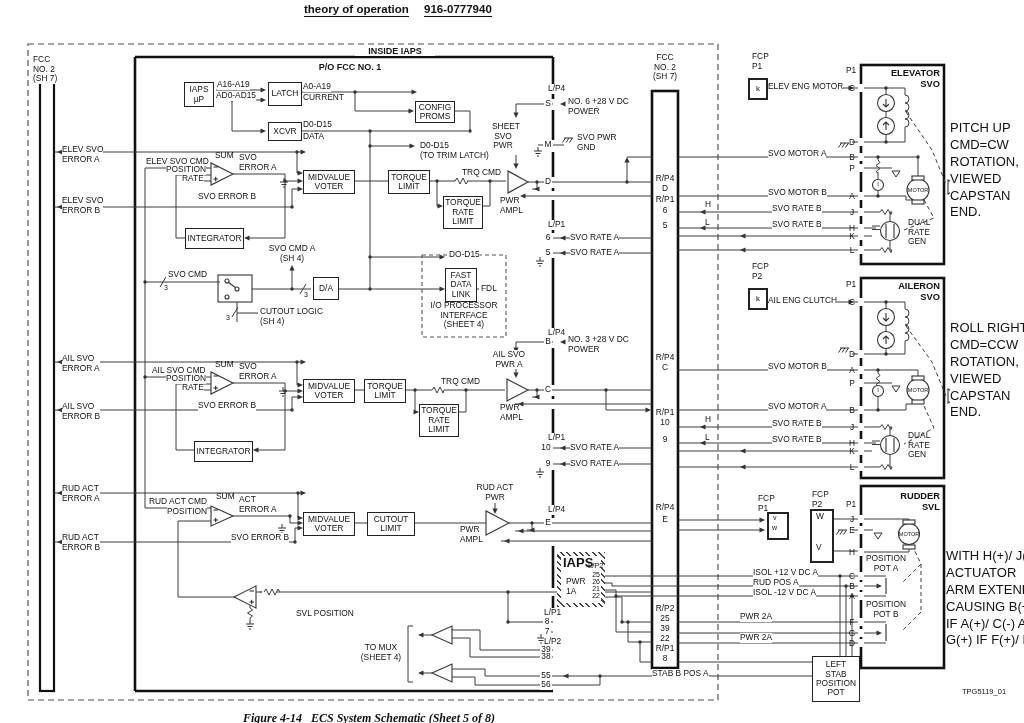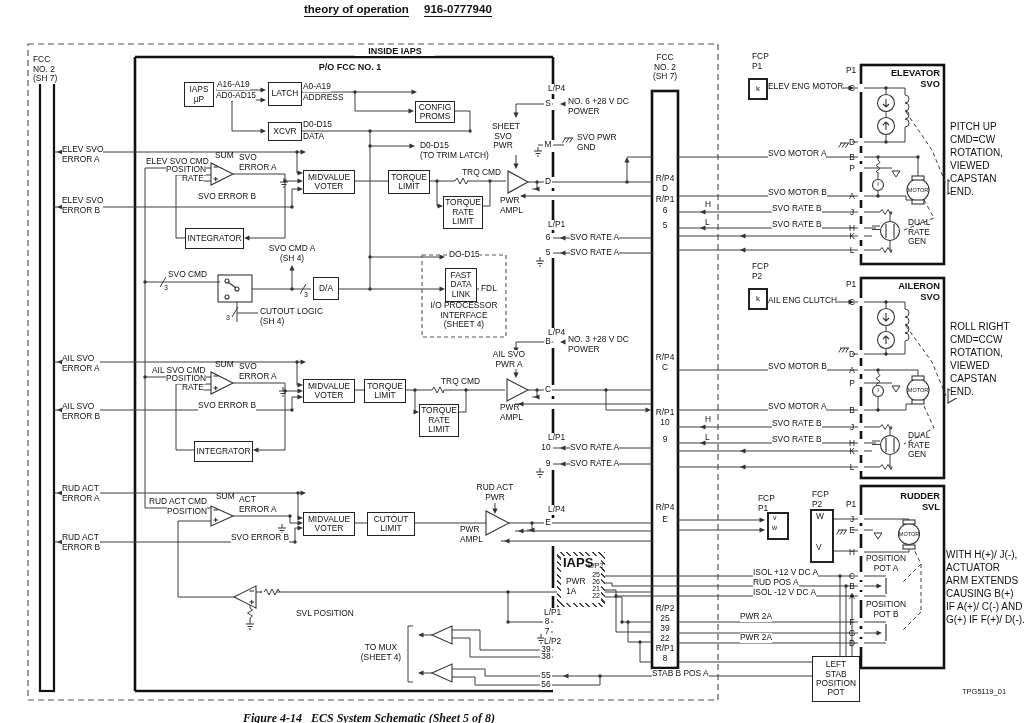--- a/index.html
+++ b/index.html
@@ -11,21 +11,21 @@
   .c{text-align:center;}
   .r{text-align:right;}
   .b{font-weight:bold;}
   .t7{font-size:7px;}
   .t6{font-size:6px;}
   .t5{font-size:5.5px;}
   .bx{position:absolute;border:1.2px solid #222;background:#fff;display:flex;align-items:center;
       justify-content:center;text-align:center;font-size:8.4px;line-height:1.12;white-space:pre;}
   .kbx{border-width:2px;font-size:8px;}
   .ttl{position:absolute;font-weight:bold;font-size:9.3px;text-align:right;white-space:pre;line-height:1.15;}
-  .nt{position:absolute;font-size:10px;line-height:1.3;white-space:pre;background:#fff;}
+  .nt{position:absolute;font-size:13px;line-height:1.3;white-space:pre;background:#fff;}
   .hd{position:absolute;font-weight:bold;font-size:11.5px;border-bottom:1.5px solid #111;padding-bottom:1px;white-space:pre;}
   .cap{position:absolute;font-family:"Liberation Serif","DejaVu Serif",serif;font-style:italic;font-weight:bold;
        font-size:12px;white-space:pre;}
   .hatch{position:absolute;background:repeating-linear-gradient(45deg,#444 0 1.5px,#fff 1.5px 4.5px);}
   .hin{position:absolute;inset:4px;background:#fff;}
 </style>
 </head>
 <body>
 
 <div id="page">
@@ -361,21 +361,21 @@
 NO. 2
 (SH 7)</div>
 <div class="t b c" style="left:300px;top:62px;width:100px;font-size:9px">P/O FCC NO. 1</div>
 
 <div class="bx" style="left:184px;top:82px;width:28px;height:23px">IAPS
 µP</div>
 <div class="t" style="left:217px;top:80px">A16-A19</div>
 <div class="t" style="left:216px;top:91px">AD0-AD15</div>
 <div class="bx" style="left:268px;top:82px;width:32px;height:22px">LATCH</div>
 <div class="t" style="left:303px;top:82px">A0-A19</div>
-<div class="t" style="left:303px;top:93px">ADDRESS</div>
+<div class="t" style="left:303px;top:93px">CURRENT</div>
 <div class="bx" style="left:268px;top:122px;width:32px;height:17px">XCVR</div>
 <div class="t" style="left:303px;top:120px">D0-D15</div>
 <div class="t" style="left:303px;top:132px">DATA</div>
 <div class="bx" style="left:415px;top:101px;width:38px;height:20px">CONFIG
 PROMS</div>
 <div class="t" style="left:420px;top:141px">D0-D15
 (TO TRIM LATCH)</div>
 
 <div class="t" style="left:62px;top:145px">ELEV SVO
 ERROR A</div>

